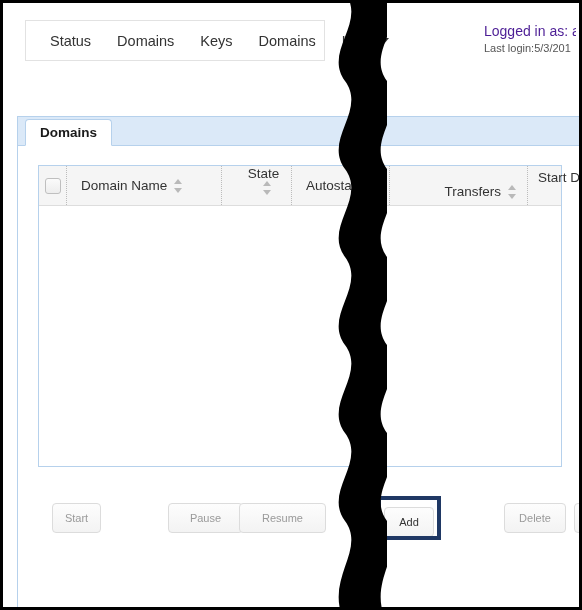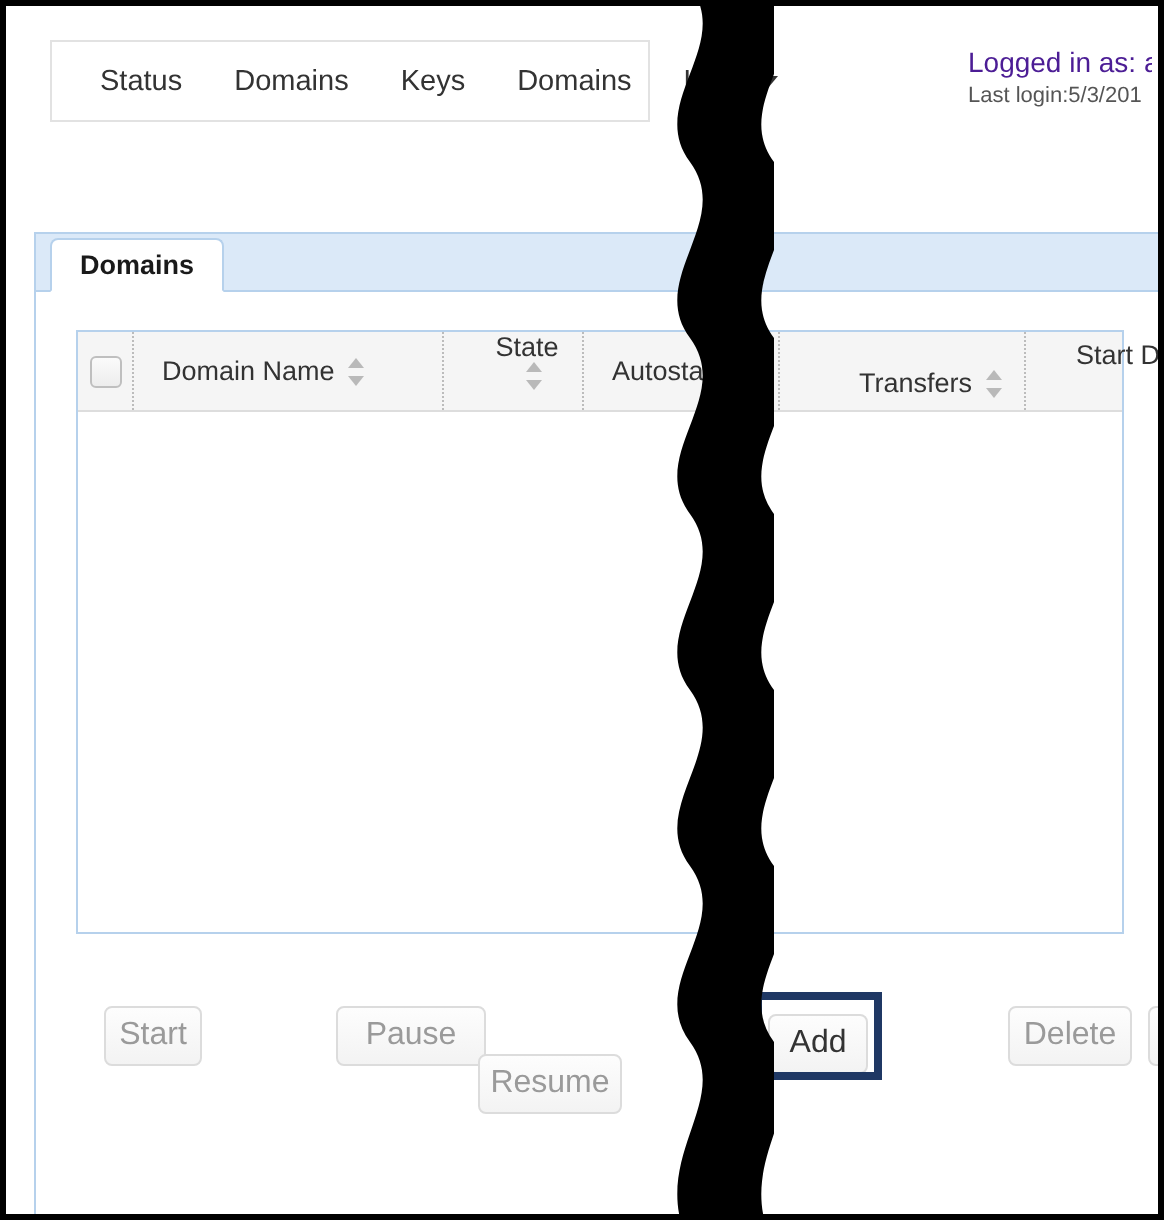--- a/index.html
+++ b/index.html
@@ -186,21 +186,21 @@
     border-radius: 3px;
     background: linear-gradient(#fbfbfb, #ededed);
     cursor: pointer;
   }
 
   
   #th-select     { left: 0;    width: 28px; justify-content: center; }
   #th-domain     { left: 28px; width: 155px; padding-left: 14px; }
   #th-state      { left: 183px; width: 70px; padding-left: 14px; flex-direction: column; }
   #th-autostart  { left: 253px; width: 98px; padding-left: 14px; }
-  #th-transfers  { left: 348px; width: 126px; padding-left: 14px;
+  #th-transfers  { left: 363px; width: 126px; padding-left: 14px;
                    align-items: flex-end; padding-bottom: 6px;
                    justify-content: flex-end; padding-right: 10px; }
   #th-startdate  { left: 477px; width: 120px; padding-left: 22px;
                    align-items: flex-start; padding-top: 4px; border-right: none; }
 
   #table-body {
     position: absolute;
     left: 0;
     right: 0;
     top: 40px;
@@ -210,35 +210,35 @@
 
   
   .btn {
     position: absolute;
     height: 30px;
     box-sizing: border-box;
     border: 1px solid #dcdcdc;
     border-radius: 4px;
     background: linear-gradient(#fdfdfd, #f3f3f3);
     font-family: "Liberation Sans", sans-serif;
-    font-size: 16px;
+    font-size: 11px;
     color: #9a9a9a;
     display: flex;
     align-items: center;
     justify-content: center;
     white-space: nowrap;
     cursor: default;
     padding: 0;
   }
   .btn.enabled { color: #333333; cursor: pointer; }
 
   #btn-start   { left: 34px;  top: 386px; width: 49px; }
   #btn-stop    { left: 92px;  top: 386px; width: 49px; }
   #btn-pause   { left: 150px; top: 386px; width: 75px; }
-  #btn-resume  { left: 221px; top: 410px; width: 72px; }
+  #btn-resume  { left: 221px; top: 386px; width: 87px; }
 
   #btn-add     { left: 366px; top: 390px; width: 50px; }
   #btn-edit    { left: 426px; top: 386px; width: 50px; }
   #btn-delete  { left: 486px; top: 386px; width: 62px; }
   #btn-s       { left: 556px; top: 386px; width: 50px; }
 
   
   #add-highlight {
     position: absolute;
     left: 359px;

